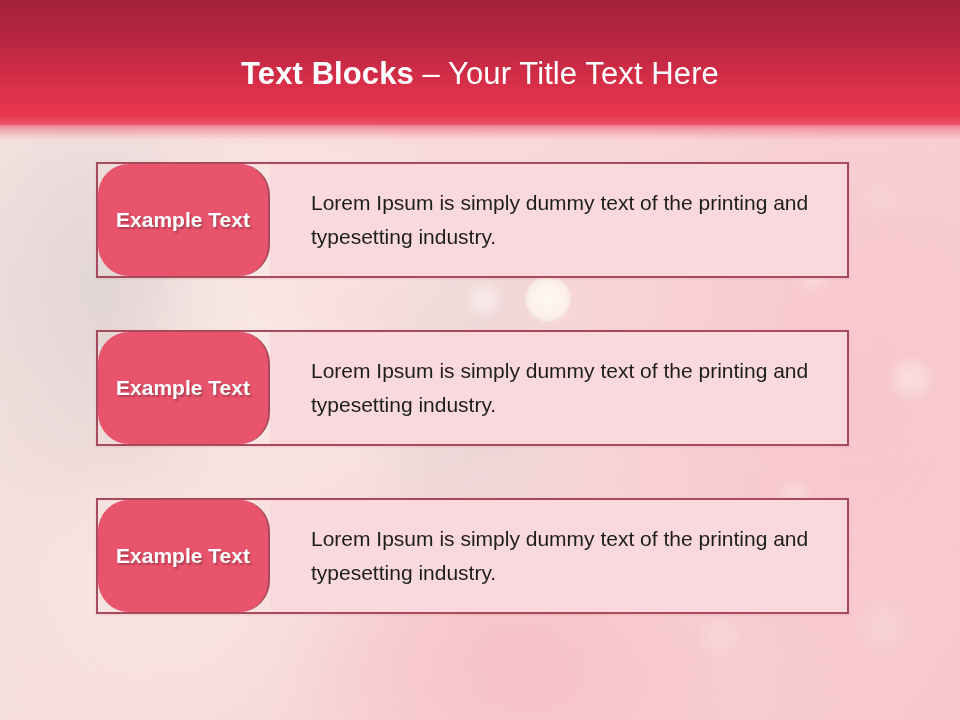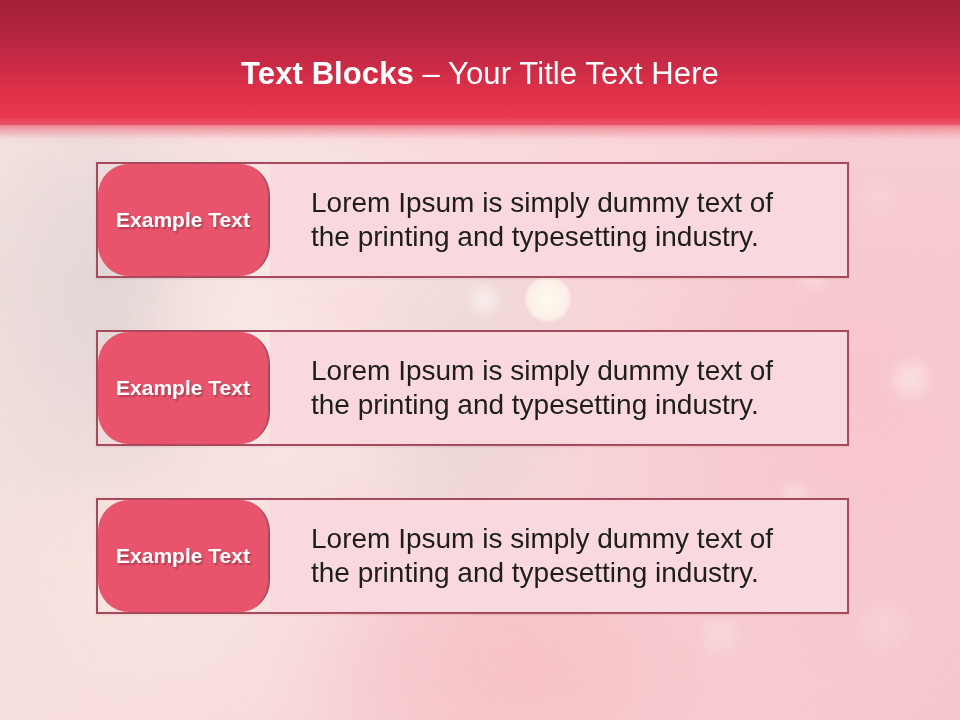--- a/index.html
+++ b/index.html
@@ -207,21 +207,21 @@
   }
 
   .block-body {
     box-sizing: border-box;
     flex: 1 1 auto;
     background: #fad9de;
     display: flex;
     align-items: center;
     padding: 0 18px 0 41px;
     color: #1d1d1d;
-    font-size: 28px;
+    font-size: 21px;
     line-height: 34px;
   }
   .block-body .body-text {
     display: block;
     max-width: 500px;
   }
 </style>
 </head>
 <body>
 

